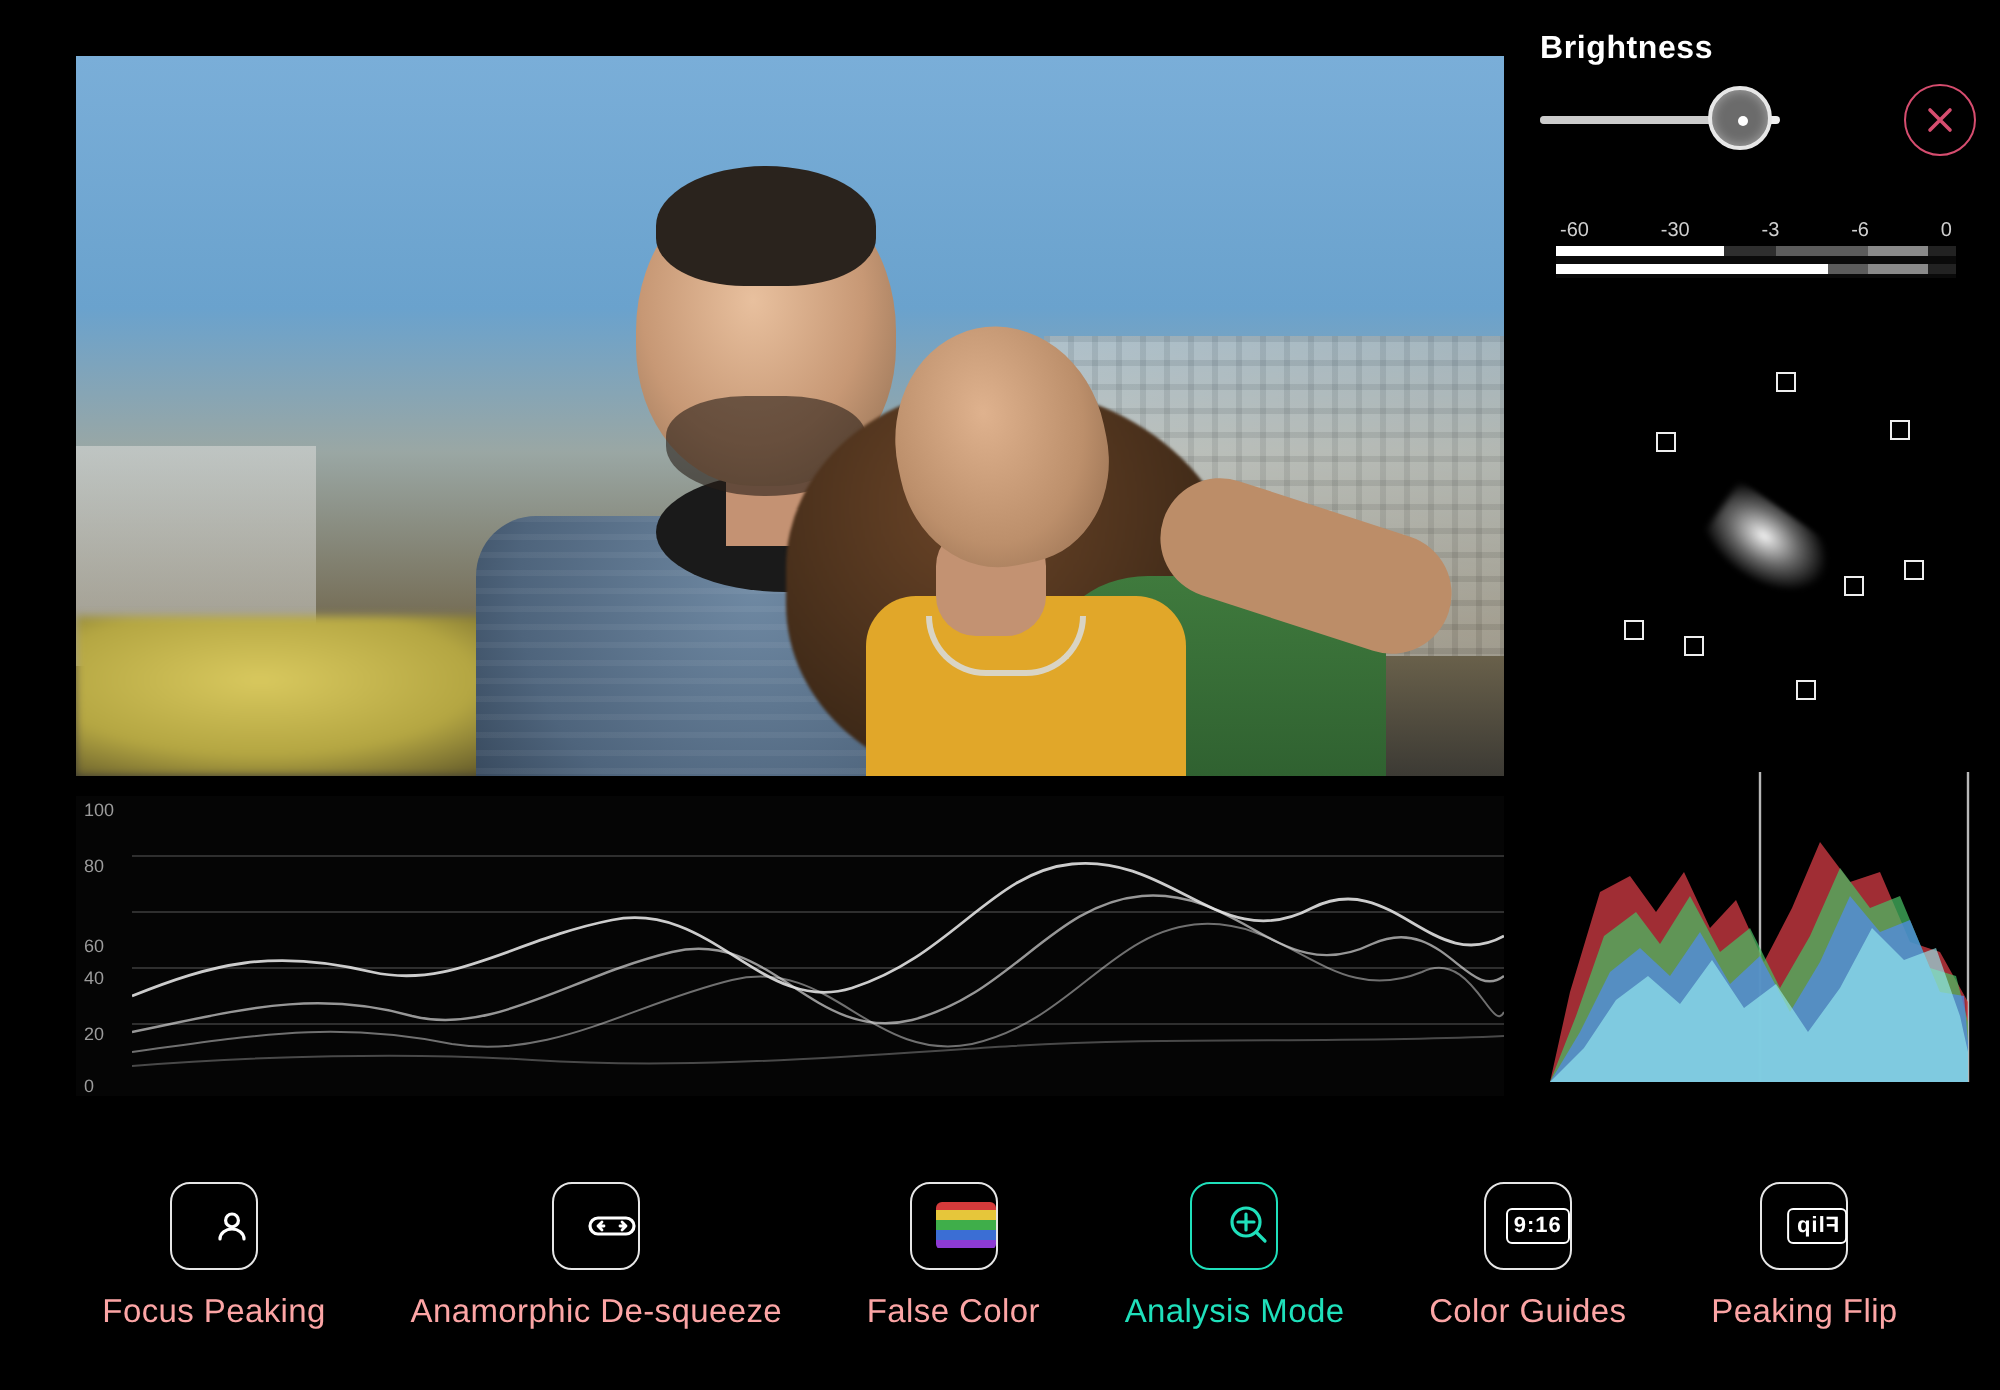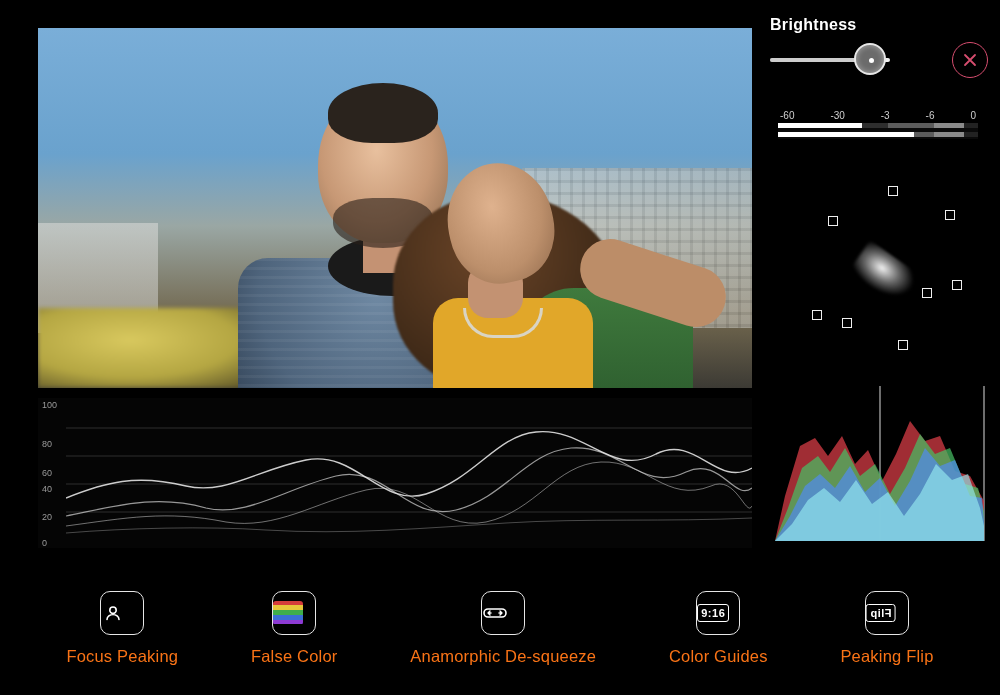--- a/index.html
+++ b/index.html
@@ -94,24 +94,24 @@
     transform: rotate(35deg) scaleX(1.6);
     filter: blur(1px);
   }
 
   .histogram { position:absolute; left: 770px; top: 376px; width: 220px; height: 172px; background:#000; }
   .histogram svg { width: 100%; height: 100%; }
 
   
   .toolbar { position: absolute; left: 0; bottom: 12px; width: 1000px; height: 110px; display:flex; justify-content: space-around; align-items: center; padding: 0 30px; }
   .tool { display:flex; flex-direction:column; align-items:center; gap:12px; cursor:pointer; }
-  .tool .iconbox { width:44px; height:44px; border:1.6px solid #e6e6e6; border-radius:10px; display:flex; align-items:center; justify-content:flex-start; }
+  .tool .iconbox { width:44px; height:44px; border:1.6px solid #e6e6e6; border-radius:10px; display:flex; align-items:center; justify-content:flex-end; }
   .tool.active .iconbox { border-color:#1fe0bb; }
   .tool.active .tlabel { color:#1fe0bb; }
-  .tool .tlabel { font-size:16.5px; color:#f97316; letter-spacing:.2px; white-space:nowrap; }
+  .tool .tlabel { font-size:16.5px; color:#fca5a5; letter-spacing:.2px; white-space:nowrap; }
 
   .icon-falsecolor { width:30px; height:24px; display:flex; flex-direction:column; border-radius:3px; overflow:hidden; }
   .icon-falsecolor span { flex:1; }
 </style>
 </head>
 <body>
 
 <div class="root">
 
   <div class="video-preview">
@@ -132,21 +132,21 @@
       <div class="arm"></div>
       <div class="shirt"></div>
       <div class="neck"></div>
       <div class="face"></div>
       <div class="chain"></div>
     </div>
   </div>
 
   <div class="waveform">
     <span class="axis-label" style="top:2px">100</span>
-    <span class="axis-label" style="top:41px">80</span>
+    <span class="axis-label" style="top:30px">80</span>
     <span class="axis-label" style="top:70px">60</span>
     <span class="axis-label" style="top:86px">40</span>
     <span class="axis-label" style="top:114px">20</span>
     <span class="axis-label" style="top:140px">0</span>
     <svg viewBox="0 0 686 150" preserveAspectRatio="none">
       <line x1="0" y1="30" x2="686" y2="30" stroke="#2f2f2f" stroke-width="1"></line>
       <line x1="0" y1="58" x2="686" y2="58" stroke="#2f2f2f" stroke-width="1"></line>
       <line x1="0" y1="86" x2="686" y2="86" stroke="#2f2f2f" stroke-width="1"></line>
       <line x1="0" y1="114" x2="686" y2="114" stroke="#2f2f2f" stroke-width="1"></line>
       <path d="M0,100 C40,84 70,76 120,88 C160,97 190,72 240,62 C290,52 315,110 360,96 C410,80 430,38 470,34 C520,29 545,80 590,56 C630,36 650,90 686,70" stroke="rgba(240,240,240,.85)" stroke-width="1.4" fill="none"></path>
@@ -218,38 +218,47 @@
       <div class="tool" style="color: rgb(255, 255, 255);">
         <div class="iconbox">
           <svg width="24" height="24" viewBox="0 0 24 24">
             <path d="M12 6a3.2 3.2 0 1 1 0 6.4A3.2 3.2 0 0 1 12 6zm-6 12.5c0-3 3-5 6-5s6 2 6 5" fill="none" stroke="currentColor" stroke-width="1.6" stroke-linecap="round"></path>
           </svg>
         </div>
         <div class="tlabel">Focus Peaking</div>
       </div>
       <div class="tool" style="color: rgb(255, 255, 255);">
         <div class="iconbox">
+          <svg width="26" height="20" viewBox="0 0 26 20">
+            <rect x="2" y="6" width="22" height="8" rx="4" fill="none" stroke="currentColor" stroke-width="1.6"></rect>
+            <path d="M6 10h3M17 10h3M8 8l-2 2 2 2M18 8l2 2-2 2" fill="none" stroke="currentColor" stroke-width="1.4" stroke-linecap="round" stroke-linejoin="round"></path>
+          </svg>
+        </div>
+        <div class="tlabel">Anamorphic De-squeeze</div>
+      </div>
+      <div class="tool" style="color: rgb(255, 255, 255);">
+        <div class="iconbox">
           <div class="icon-falsecolor">
             <span style="background:#d43b3b"></span>
             <span style="background:#e6c63a"></span>
             <span style="background:#3fae4a"></span>
             <span style="background:#3b6ed4"></span>
             <span style="background:#8d3bd4"></span>
           </div>
         </div>
         <div class="tlabel">False Color</div>
       </div>
-      <div class="tool" style="color: rgb(255, 255, 255);">
-        <div class="iconbox">
-          <svg width="26" height="20" viewBox="0 0 26 20">
-            <rect x="2" y="6" width="22" height="8" rx="4" fill="none" stroke="currentColor" stroke-width="1.6"></rect>
-            <path d="M6 10h3M17 10h3M8 8l-2 2 2 2M18 8l2 2-2 2" fill="none" stroke="currentColor" stroke-width="1.4" stroke-linecap="round" stroke-linejoin="round"></path>
+      <div class="tool active" style="color: rgb(31, 224, 187);">
+        <div class="iconbox">
+          <svg width="26" height="26" viewBox="0 0 26 26">
+            <circle cx="11" cy="11" r="7" fill="none" stroke="currentColor" stroke-width="1.6"></circle>
+            <path d="M16.5 16.5l4 4M11 7v8M7 11h8" stroke="currentColor" stroke-width="1.6" stroke-linecap="round"></path>
           </svg>
         </div>
-        <div class="tlabel">Anamorphic De-squeeze</div>
+        <div class="tlabel">Analysis Mode</div>
       </div>
       <div class="tool" style="color: rgb(255, 255, 255);">
         <div class="iconbox">
           <div style="font-size:11px;font-weight:600;letter-spacing:.5px;border:1.3px solid currentColor;border-radius:3px;padding:2px 3px;">9:16</div>
         </div>
         <div class="tlabel">Color Guides</div>
       </div>
       <div class="tool" style="color: rgb(255, 255, 255);">
         <div class="iconbox">
           <div style="font-size:11px;font-weight:600;letter-spacing:.5px;border:1.3px solid currentColor;border-radius:3px;padding:2px 3px;transform:scaleX(-1);">Flip</div>

